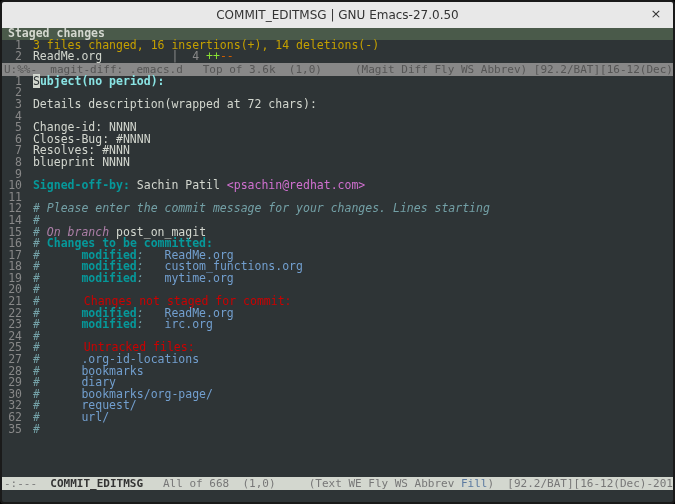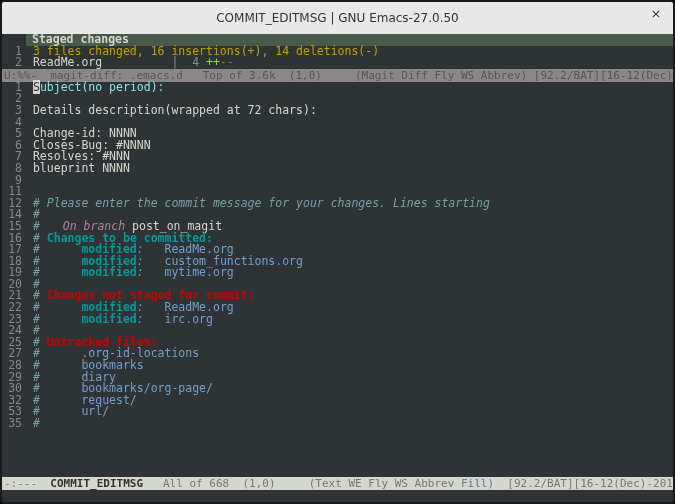--- a/index.html
+++ b/index.html
@@ -1,34 +1,34 @@
 <!DOCTYPE html>
 <html><head>
 <meta charset="utf-8">
 <style>
   * { margin:0; padding:0; box-sizing:border-box; }
   html,body { width:675px; height:504px; overflow:hidden; background:#000; }
   body { font-family:"DejaVu Sans Mono","Courier New",monospace; font-size:11.5px; }
   .window { width:675px; height:504px; background:#2e3436; border:2px solid #1a1a1a; border-radius:4px; overflow:hidden; display:flex; flex-direction:column; }
-  .titlebar { height:32px; background:#e8e8e8; display:flex; align-items:center; justify-content:center; position:relative; color:#333; font-family:"DejaVu Sans",Arial,sans-serif; font-size:12px; }
+  .titlebar { height:26px; background:#e8e8e8; display:flex; align-items:center; justify-content:center; position:relative; color:#333; font-family:"DejaVu Sans",Arial,sans-serif; font-size:12px; }
   .closebtn { position:absolute; right:8px; top:3px; width:18px; height:18px; font-size:13px; line-height:18px; text-align:center; cursor:pointer; color:#333; }
   .content { flex:1; display:flex; flex-direction:column; overflow:hidden; }
   .pane { position:relative; }
   .line { display:flex; white-space:pre; line-height:11.6px; height:11.6px; }
   .ln { width:24px; text-align:right; color:#888; padding-right:4px; user-select:none; }
   .tx { flex:1; color:#d3d7cf; }
-  .hdr { background:#4a5a4a; color:#d3d7cf; font-weight:bold; padding:0 6px; line-height:11.6px; height:11.6px;margin-left:24px; }
+  .hdr { background:#4a5a4a; color:#d3d7cf; font-weight:bold; padding:0 6px; line-height:11.6px; height:11.6px; }
   .yel { color:#c4a000; }
   .grn { color:#8ae234; }
   .org { color:#ce5c00; }
-  .cyb { color:#8ae4e4; font-weight:normal; }
+  .cyb { color:#8ae4e4; font-weight:bold; }
   .cmt { color:#73a0a6; font-style:italic; }
-  .brc { color:#ad7fa8; font-style:italic;margin-left:16px; }
+  .brc { color:#ad7fa8; font-style:italic; }
   .cyn { color:#06989a; font-weight:bold; }
-  .red { color:#cc0000; font-weight:bold; }
+  .red { color:#cc0000; font-weight:normal;margin-left:37px; }
   .blu { color:#729fcf; }
   .mag { color:#d070d0; }
   .cur { background:#d3d7cf; color:#2e3436; }
   .dim { color:#888; }
   .modeline { height:13px; line-height:13px; background:#d3d7cf; color:#2e3436; font-size:11px; overflow:hidden; white-space:pre; padding:0 2px; }
   .modeline .gray { color:#777; }
   .modeline .dk { color:#333; }
   .modeline .fill { color:#5b7aa0; }
   .modeline-inactive { background:#888; color:#333; }
   .modeline-inactive .gray { color:#555; }
@@ -54,40 +54,41 @@
     <div class="pane" style="flex:1;">
       <div class="line"><span class="ln">1</span><span class="tx"> <span class="cur">S</span><span class="cyb">ubject(no period):</span></span></div>
       <div class="line"><span class="ln">2</span><span class="tx"> </span></div>
       <div class="line"><span class="ln">3</span><span class="tx"> <span>Details description(wrapped at 72 chars):</span></span></div>
       <div class="line"><span class="ln">4</span><span class="tx"> </span></div>
       <div class="line"><span class="ln">5</span><span class="tx"> <span>Change-id: NNNN</span></span></div>
       <div class="line"><span class="ln">6</span><span class="tx"> <span>Closes-Bug: #NNNN</span></span></div>
       <div class="line"><span class="ln">7</span><span class="tx"> <span>Resolves: #NNN</span></span></div>
       <div class="line"><span class="ln">8</span><span class="tx"> <span>blueprint NNNN</span></span></div>
       <div class="line"><span class="ln">9</span><span class="tx"> </span></div>
+      <div class="line"><span class="ln">10</span><span class="tx"> <span class="cyn">Signed-off-by: </span><span style="color:#d3d7cf">Sachin Patil </span><span class="mag">&lt;psachin@redhat.com&gt;</span></span></div>
       <div class="line"><span class="ln">11</span><span class="tx"> </span></div>
       <div class="line"><span class="ln">12</span><span class="tx"> <span class="cmt"># Please enter the commit message for your changes. Lines starting</span></span></div>
       <div class="line"><span class="ln">14</span><span class="tx"> <span class="cmt">#</span></span></div>
       <div class="line"><span class="ln">15</span><span class="tx"> <span class="cmt"># </span><span class="brc">On branch </span><span style="color:#d3d7cf">post_on_magit</span></span></div>
       <div class="line"><span class="ln">16</span><span class="tx"> <span class="cmt"># </span><span class="cyn">Changes to be committed:</span></span></div>
       <div class="line"><span class="ln">17</span><span class="tx"> <span class="cmt">#      </span><span class="cyn">modified</span><span class="cmt">:   </span><span class="blu">ReadMe.org</span></span></div>
       <div class="line"><span class="ln">18</span><span class="tx"> <span class="cmt">#      </span><span class="cyn">modified</span><span class="cmt">:   </span><span class="blu">custom_functions.org</span></span></div>
       <div class="line"><span class="ln">19</span><span class="tx"> <span class="cmt">#      </span><span class="cyn">modified</span><span class="cmt">:   </span><span class="blu">mytime.org</span></span></div>
       <div class="line"><span class="ln">20</span><span class="tx"> <span class="cmt">#</span></span></div>
       <div class="line"><span class="ln">21</span><span class="tx"> <span class="cmt"># </span><span class="red">Changes not staged for commit:</span></span></div>
       <div class="line"><span class="ln">22</span><span class="tx"> <span class="cmt">#      </span><span class="cyn">modified</span><span class="cmt">:   </span><span class="blu">ReadMe.org</span></span></div>
       <div class="line"><span class="ln">23</span><span class="tx"> <span class="cmt">#      </span><span class="cyn">modified</span><span class="cmt">:   </span><span class="blu">irc.org</span></span></div>
       <div class="line"><span class="ln">24</span><span class="tx"> <span class="cmt">#</span></span></div>
       <div class="line"><span class="ln">25</span><span class="tx"> <span class="cmt"># </span><span class="red">Untracked files:</span></span></div>
       <div class="line"><span class="ln">27</span><span class="tx"> <span class="cmt">#      </span><span class="blu">.org-id-locations</span></span></div>
       <div class="line"><span class="ln">28</span><span class="tx"> <span class="cmt">#      </span><span class="blu">bookmarks</span></span></div>
       <div class="line"><span class="ln">29</span><span class="tx"> <span class="cmt">#      </span><span class="blu">diary</span></span></div>
       <div class="line"><span class="ln">30</span><span class="tx"> <span class="cmt">#      </span><span class="blu">bookmarks/org-page/</span></span></div>
       <div class="line"><span class="ln">32</span><span class="tx"> <span class="cmt">#      </span><span class="blu">request/</span></span></div>
-      <div class="line"><span class="ln">53</span><span class="tx"> <span class="cmt">#      </span><span class="blu">url/</span></span></div>
+      <div class="line"><span class="ln">62</span><span class="tx"> <span class="cmt">#      </span><span class="blu">url/</span></span></div>
       <div class="line"><span class="ln">35</span><span class="tx"> <span class="cmt">#</span></span></div>
     </div>
 
     <div class="modeline"><span class="gray">-:---  </span><span class="dk" style="font-weight:bold">COMMIT_EDITMSG</span><span class="gray">   All of 668  (1,0)     </span><span class="gray">(Text WE Fly WS Abbrev </span><span class="fill">Fill</span><span class="gray">)  [92.2/BAT][16-12(Dec)-2018-14:37]  0.44</span></div>
 
     <div class="pane" style="height:12px;line-height:12px;">
       <span class="tx">&nbsp;</span>
     </div>
   </div>
 </div>

